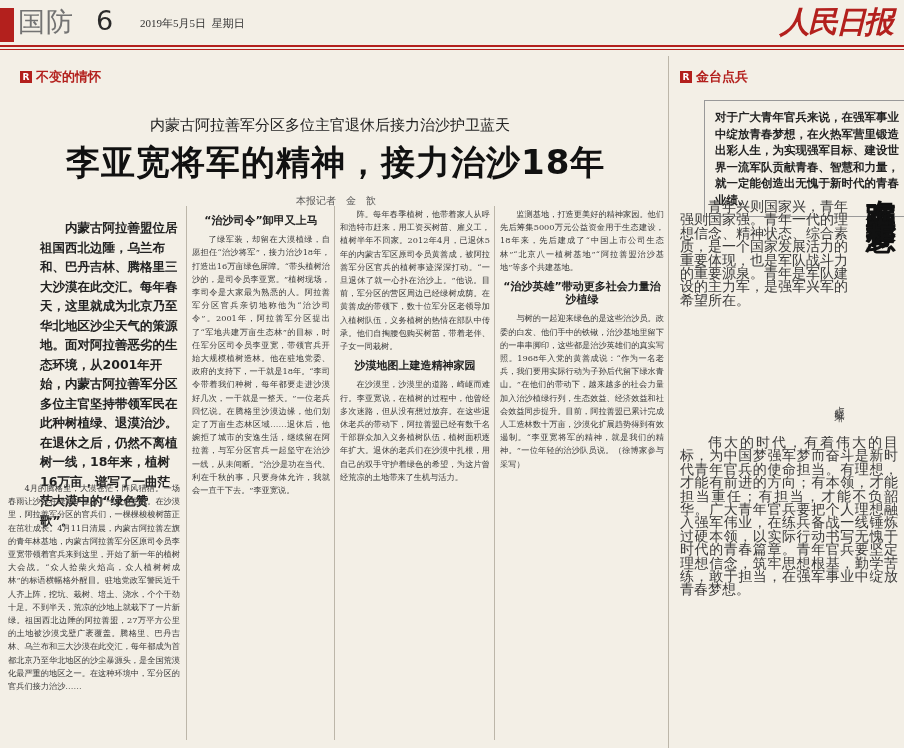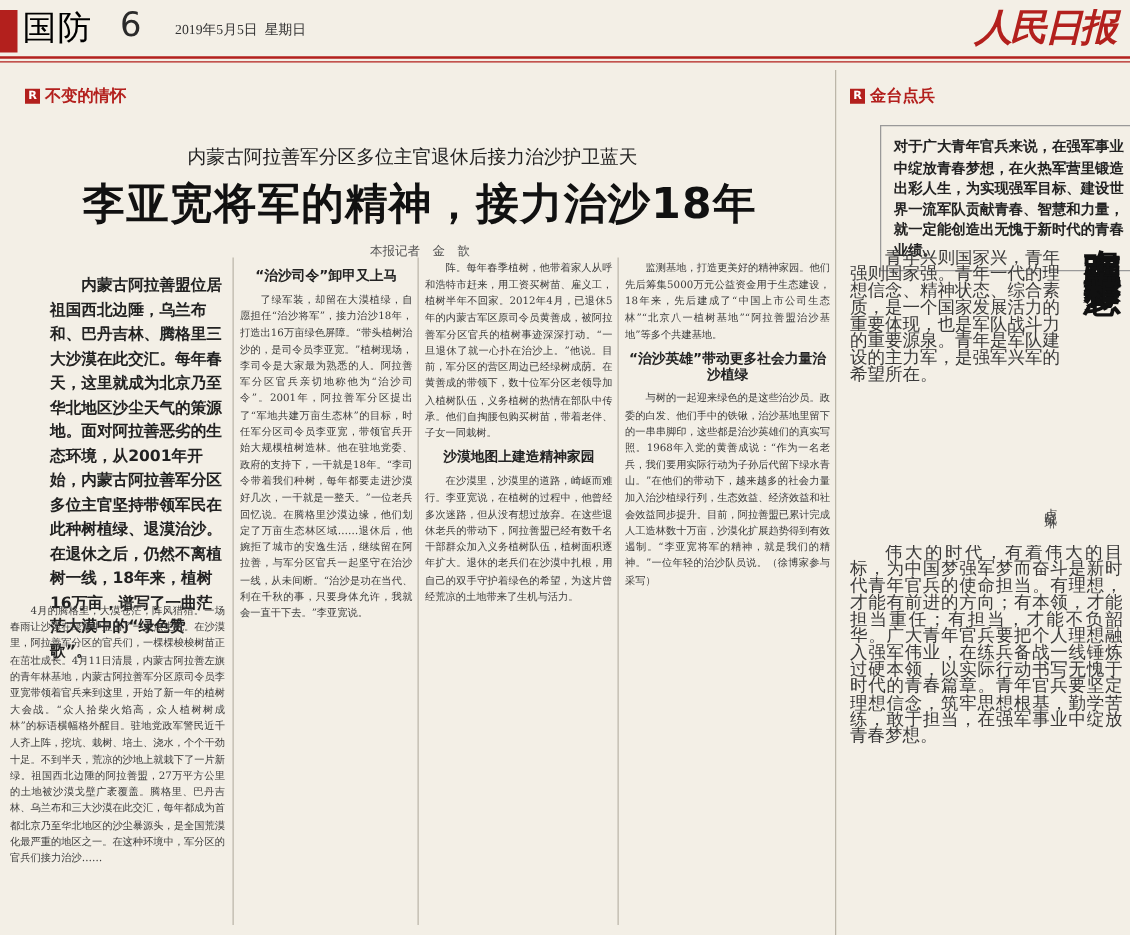--- a/index.html
+++ b/index.html
@@ -4,21 +4,21 @@
 <style>
   html, body { margin:0; padding:0; }
   body {
     width:904px; height:748px; overflow:hidden; position:relative;
     background:#f3efe6; color:#2a2a2a;
     font-family:"DejaVu Serif", "Liberation Serif", serif;
   }
   .abs { position:absolute; }
   
   .mast-tab { left:0; top:8px; width:14px; height:34px; background:#b3201d; }
-  .section-name { left:18px; top:4px; font-size:27px; color:#000000; font-family:Liberation Serif, serif; letter-spacing:1px; }
+  .section-name { left:18px; top:4px; font-size:27px; color:#737373; font-family:Liberation Serif, serif; letter-spacing:1px; }
   .page-no { left:96px; top:5px; font-size:27px; color:#2a2a2a; font-family:"DejaVu Sans", sans-serif; }
   .pub-date { left:140px; top:16px; font-size:11px; color:#333; font-family:Liberation Serif, serif; word-spacing:3px; }
   .logo { right:12px; top:2px; font-size:30px; color:#b3201d; font-style:italic; font-weight:bold; letter-spacing:-2px; font-family:"DejaVu Serif", serif; }
   .rule1 { left:0; top:45px; width:904px; height:2px; background:#b3201d; }
   .rule2 { left:0; top:49px; width:904px; height:1px; background:#b3201d; }
 
   
   .col-tag { display:flex; align-items:center; gap:4px; font-family:"DejaVu Sans", sans-serif; font-weight:bold; font-size:13px; color:#b3201d; }
   .col-tag .badge { display:inline-block; width:12px; height:12px; background:#b3201d; color:#fff; font-size:9px; line-height:12px; text-align:center; }
   .left-tag { left:20px; top:68px; }

